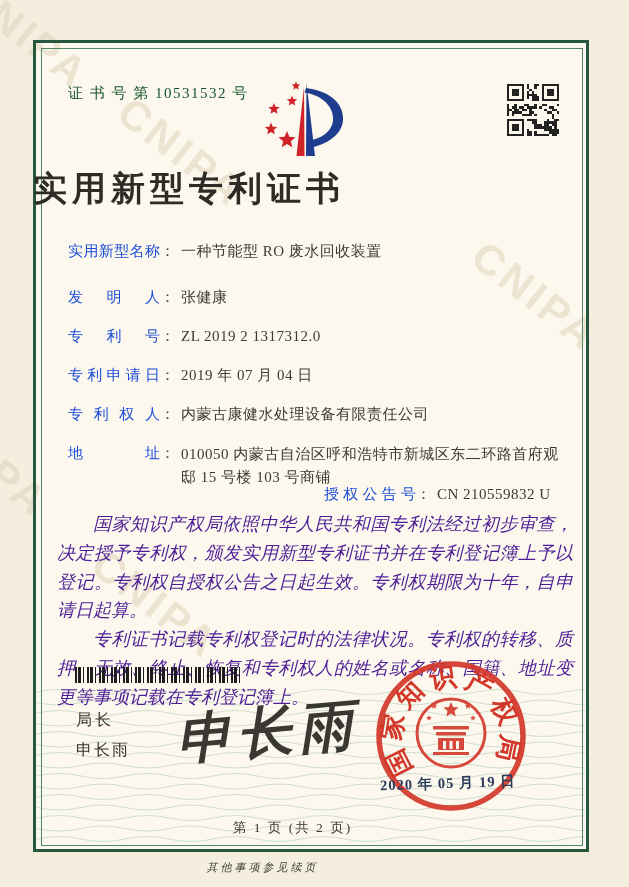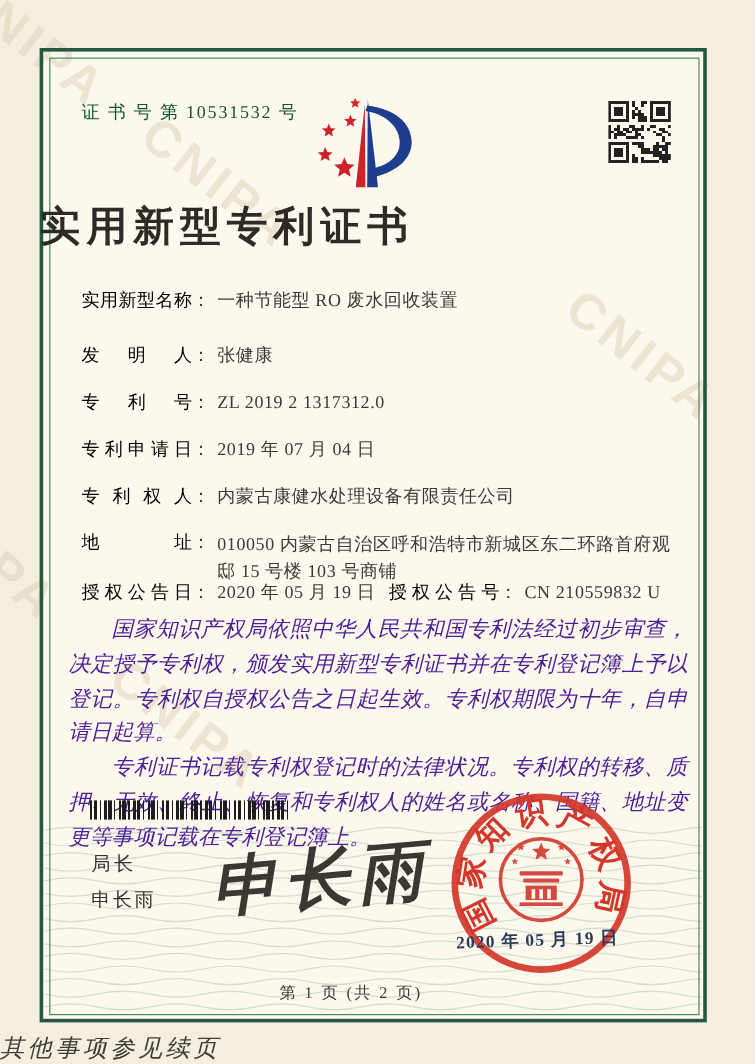--- a/index.html
+++ b/index.html
@@ -17,42 +17,42 @@
       border:1px solid #4e8767;z-index:2;pointer-events:none;}
   .waves{position:absolute;left:37px;top:686px;z-index:1;}
   .content{position:absolute;inset:0;z-index:3;}
   .cert-no{position:absolute;left:68px;top:84px;font-size:15px;letter-spacing:1.5px;color:#14532d;}
   .logo{position:absolute;left:253px;top:78px;}
   .qr{position:absolute;left:507px;top:84px;width:52px;height:52px;}
   .title{position:absolute;left:33px;top:166px;width:456px;text-align:left;
       font-size:34px;font-weight:bold;letter-spacing:5px;color:#2d2b26;}
   .row{position:absolute;left:68px;width:508px;font-size:15px;line-height:1.45;}
   .flabel{display:inline-block;width:92px;text-align:justify;text-align-last:justify;
-      vertical-align:top;color:#000000;}
+      vertical-align:top;color:#1d4ed8;}
   .fcolon{display:inline-block;vertical-align:top;margin-right:6px;}
   .fvalue{display:inline-block;vertical-align:top;letter-spacing:.5px;color:#3c3a34;}
   .fvalue.addr{width:378px;line-height:1.55;}
   .grant-no-group{position:absolute;left:244px;top:0;white-space:nowrap;margin-left:12px;}
   .paras{position:absolute;left:57px;top:510px;width:516px;font-size:18px;line-height:1.6;
       text-align:justify;font-style:italic;color:#4c1d95;}
   .paras p{margin:0;text-indent:2em;}
   .barcode{position:absolute;left:75px;top:667px;width:166px;height:16px;
       background:repeating-linear-gradient(90deg,#1d1d1d 0 2px,rgba(0,0,0,0) 2px 3px,
       #1d1d1d 3px 6px,rgba(0,0,0,0) 6px 8px,#1d1d1d 8px 9px,rgba(0,0,0,0) 9px 12px);}
   .officer-title{position:absolute;left:76px;top:710px;font-size:16px;letter-spacing:3px;
       font-family:"Liberation Sans","DejaVu Sans",sans-serif;color:#34322d;}
   .officer-name{position:absolute;left:76px;top:740px;font-size:16px;letter-spacing:2px;
       font-family:"Liberation Sans","DejaVu Sans",sans-serif;color:#34322d;}
   .signature{position:absolute;left:176px;top:696px;font-size:55px;font-weight:700;font-style:italic;
       letter-spacing:6px;color:#2b2824;transform:rotate(-5deg);opacity:.92;white-space:nowrap;}
   .seal{position:absolute;left:370px;top:652px;}
   .page-info{position:absolute;left:33px;top:819px;width:519px;text-align:center;
       font-size:13.5px;letter-spacing:2px;color:#3b3933;}
-  .continuation{position:absolute;left:0;top:860px;width:525px;
-      font-size:20px;font-style:italic;letter-spacing:3px;color:#3f3d37;z-index:3;}
+  .continuation{position:absolute;left:0;top:860px;width:525px;text-align:center;
+      font-size:11px;font-style:italic;letter-spacing:3px;color:#3f3d37;z-index:3;}
 </style>
 </head>
 <body>
 
 <div class="page">
 
   <div class="frame-bg"></div>
 
   <span class="wm" style="left:-18px;top:-30px;">CNIPA</span>
   <span class="wm" style="left:138px;top:88px;">CNIPA</span>
@@ -246,23 +246,20 @@
     <div class="row" style="top:365px;">
       <span class="flabel">专利申请日</span><span class="fcolon">：</span><span class="fvalue">2019 年 07 月 04 日</span>
     </div>
     <div class="row" style="top:404px;">
       <span class="flabel">专利权人</span><span class="fcolon">：</span><span class="fvalue">内蒙古康健水处理设备有限责任公司</span>
     </div>
     <div class="row" style="top:443px;">
       <span class="flabel">地址</span><span class="fcolon">：</span><span class="fvalue addr">010050 内蒙古自治区呼和浩特市新城区东二环路首府观邸 15 号楼 103 号商铺</span>
     </div>
     <div class="row" style="top:484px;">
-      <span>
-        <span class="flabel">授权公告日</span><span class="fcolon">：</span><span class="fvalue">2020 年 05 月 19 日</span>
-      </span>
       <span class="grant-no-group">
         <span class="flabel">授权公告号</span><span class="fcolon">：</span><span class="fvalue">CN 210559832 U</span>
       </span>
     </div>
 
     <div class="paras">
       <p>国家知识产权局依照中华人民共和国专利法经过初步审查，决定授予专利权，颁发实用新型专利证书并在专利登记簿上予以登记。专利权自授权公告之日起生效。专利权期限为十年，自申请日起算。</p>
       <p>专利证书记载专利权登记时的法律状况。专利权的转移、质押、无效、终止、恢复和专利权人的姓名或名称、国籍、地址变更等事项记载在专利登记簿上。</p>
     </div>
 

